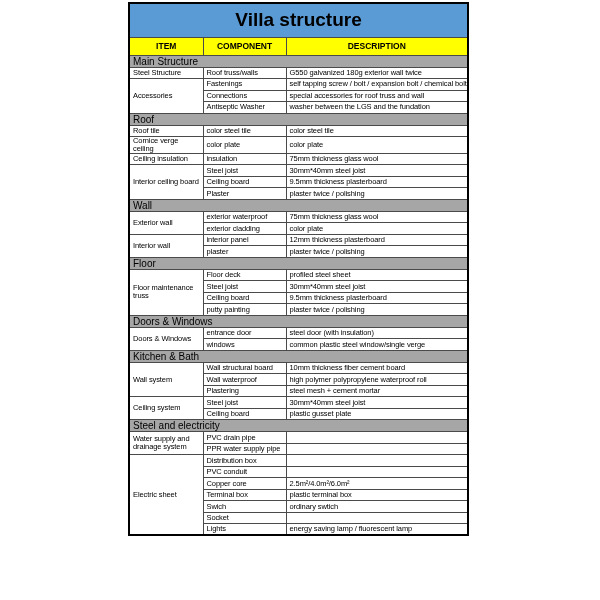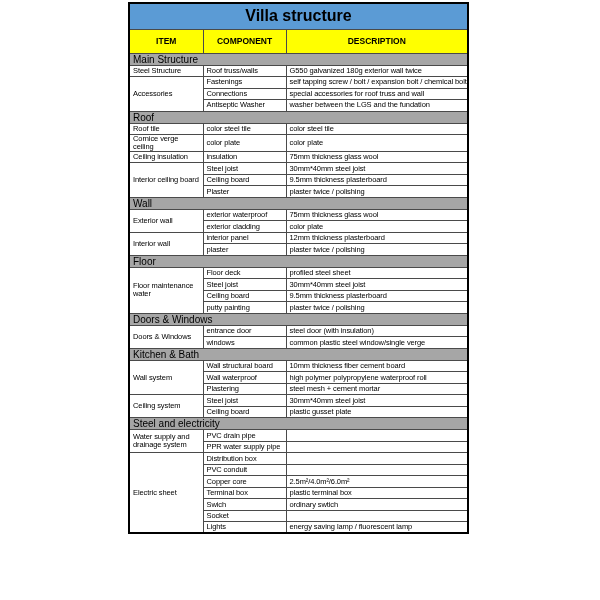--- a/index.html
+++ b/index.html
@@ -19,27 +19,27 @@
     border-collapse:collapse;table-layout:fixed;
     border:2px solid #000;
   }
   td,th{
     border:1px solid var(--border);
     overflow:hidden;vertical-align:middle;
     box-sizing:border-box;
   }
   tr.title-row th{
     background:var(--title-bg);
-    font-size:16px;font-weight:bold;text-align:center;
-    height:26px;padding:0;
+    font-size:19px;font-weight:bold;text-align:center;
+    height:34px;padding:0;
   }
   tr.header-row th{
     background:var(--header-bg);
     font-size:8.5px;font-weight:bold;text-align:center;
-    height:24px;padding:0 2px;
+    height:18px;padding:0 2px;
   }
   tr.section-row td{
     background:var(--section-bg);
     font-size:10px;height:10px;padding:0 3px;
     white-space:nowrap;
   }
   td.cell{
     font-size:7.5px;line-height:1.05;letter-spacing:-0.1px;
     height:11.5px;padding:0 3px;text-align:left;background:#fff;
   }
@@ -135,21 +135,21 @@
         <td class="cell cell-description">12mm thickness plasterboard</td>
       </tr>
       <tr>
         <td class="cell cell-component">plaster</td>
         <td class="cell cell-description">plaster twice / polishing</td>
       </tr>
       <tr class="section-row">
         <td colspan="3">Floor</td>
       </tr>
       <tr>
-        <td class="cell cell-item" rowspan="4">Floor maintenance water</td>
+        <td class="cell cell-item" rowspan="4">Floor maintenance truss</td>
         <td class="cell cell-component">Floor deck</td>
         <td class="cell cell-description">profiled steel sheet</td>
       </tr>
       <tr>
         <td class="cell cell-component">Steel joist</td>
         <td class="cell cell-description">30mm*40mm steel joist</td>
       </tr>
       <tr>
         <td class="cell cell-component">Ceiling board</td>
         <td class="cell cell-description">9.5mm thickness plasterboard</td>

